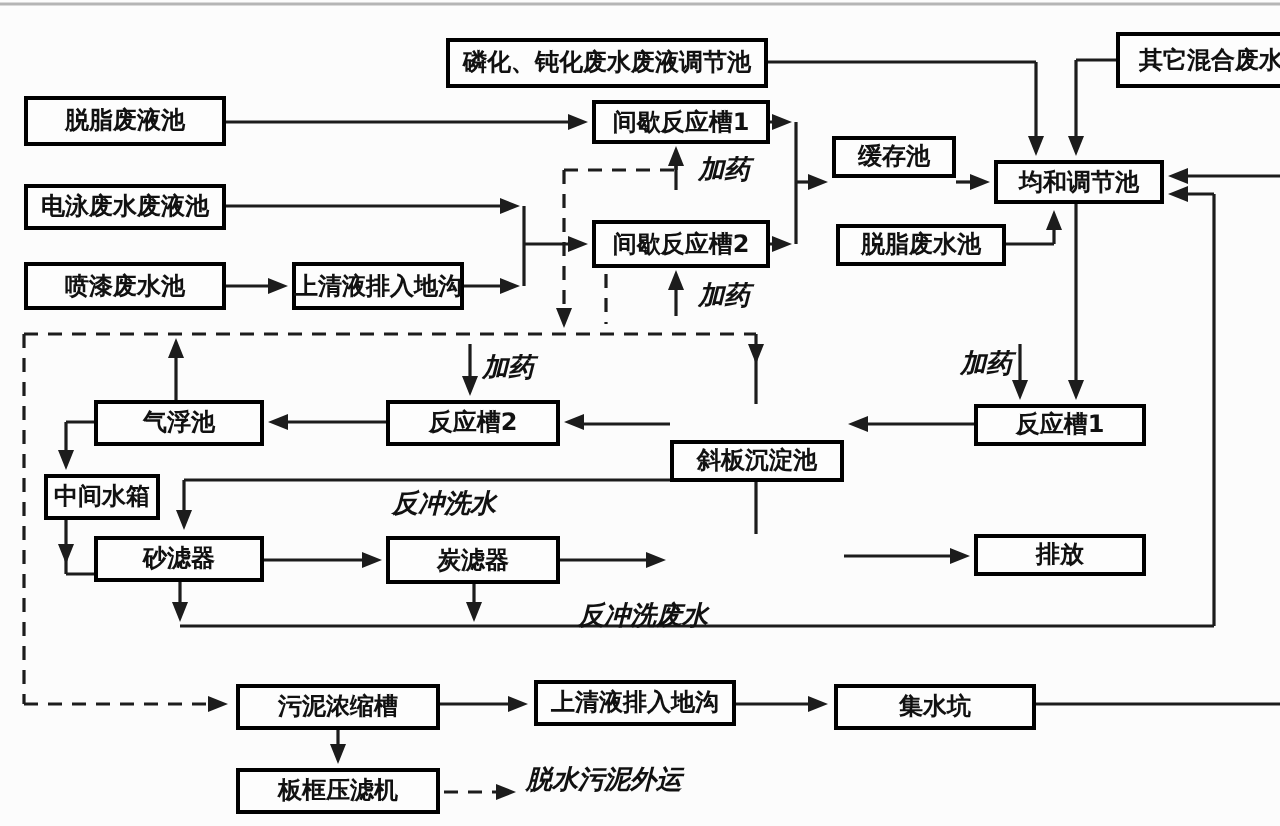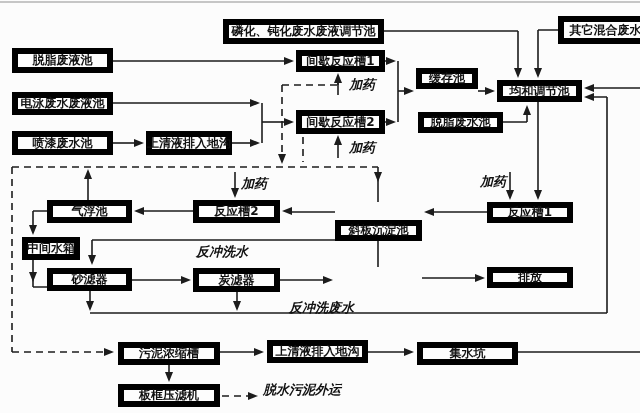--- a/index.html
+++ b/index.html
@@ -5,21 +5,21 @@
   html,body{margin:0;padding:0;background:#ffffff;}
   #stage{
     position:relative;width:640px;height:413px;overflow:hidden;
     background:#fcfcfc;
     font-family:"DejaVu Sans","Liberation Sans",sans-serif;
     color:#111;
   }
   #wires{position:absolute;left:0;top:0;z-index:1;}
   .node{
     position:absolute;z-index:2;box-sizing:border-box;
-    border:6px solid #000000;background:#fdfdfd;
+    border:2px solid #000000;background:#fdfdfd;
     display:flex;align-items:center;justify-content:center;
     font-size:12px;font-weight:600;letter-spacing:0px;white-space:nowrap;
   }
   .ann{
     position:absolute;z-index:2;font-size:13px;font-weight:600;
     white-space:nowrap;font-style:italic;
   }
 </style>
 </head>
 <body>

